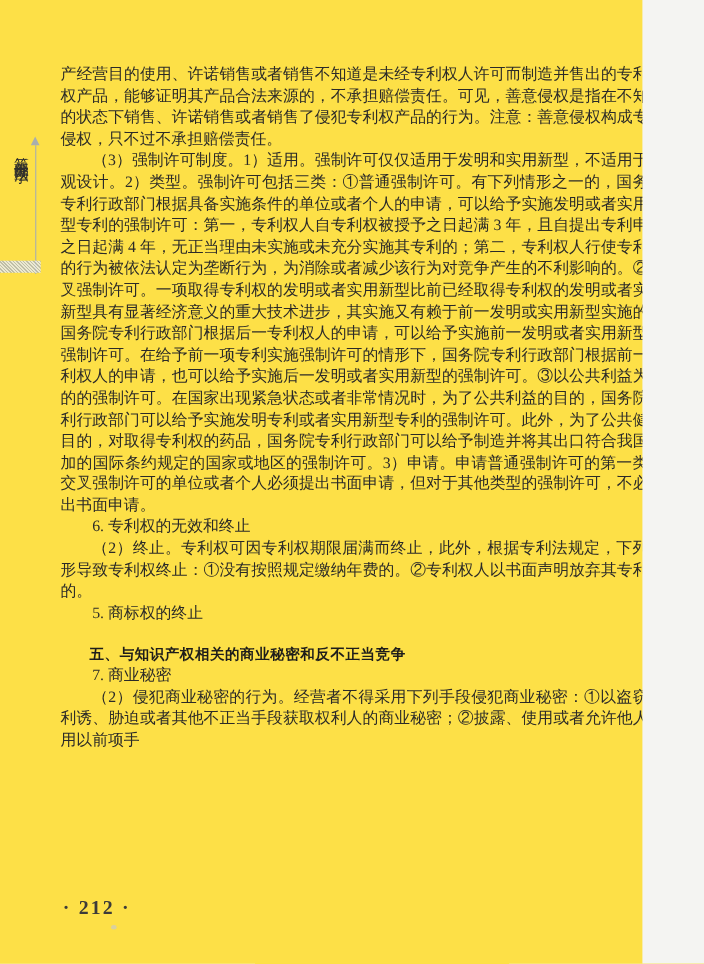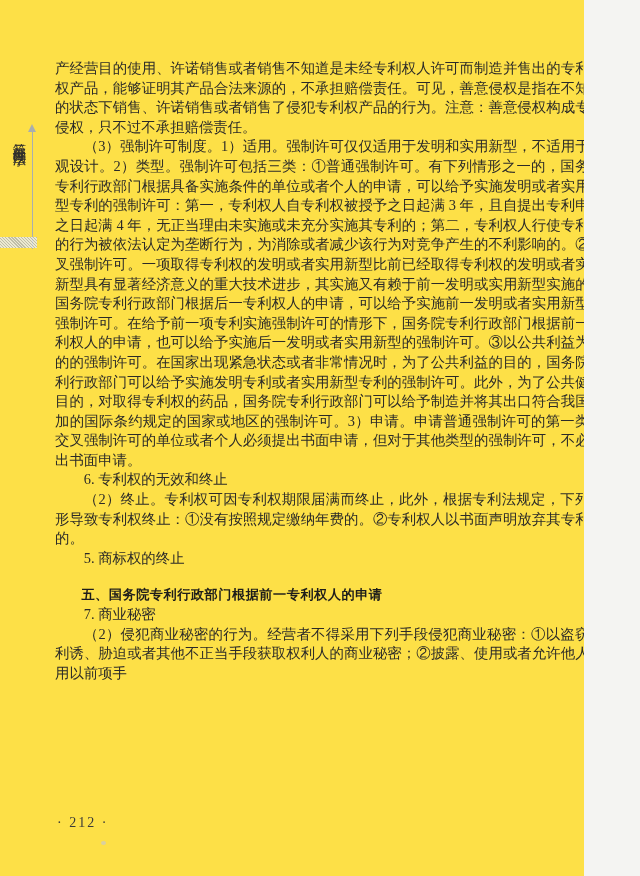--- a/index.html
+++ b/index.html
@@ -48,21 +48,21 @@
   .content p { margin:0; text-indent:2em; }
   .content p.cont { text-indent:0; }
   .content p.heading {
     font-family:"Liberation Sans","DejaVu Sans",sans-serif;
     font-weight:bold; font-size:13.2px; color:#1e1d1b;
     margin-top:17px; letter-spacing:0.5px;
   }
   
   .footer {
     position:absolute; left:57px; top:815px;
-    font-size:14px; letter-spacing:2px; color:#3c3b39;
+    font-size:18px; letter-spacing:2px; color:#3c3b39;font-weight:bold;
   }
   .speck {
     position:absolute; left:101px; top:841px; width:5px; height:4px;
     background:#c9c9c6; border-radius:50%; opacity:.7;
   }
 </style>
 </head>
 <body>
 
 <div class="page">
@@ -75,21 +75,21 @@
     </div>
     <span class="side-band"></span>
   </div>
 
   <div class="content">
     <p class="cont">产经营目的使用、许诺销售或者销售不知道是未经专利权人许可而制造并售出的专利侵权产品，能够证明其产品合法来源的，不承担赔偿责任。可见，善意侵权是指在不知情的状态下销售、许诺销售或者销售了侵犯专利权产品的行为。注意：善意侵权构成专利侵权，只不过不承担赔偿责任。</p>
     <p>（3）强制许可制度。1）适用。强制许可仅仅适用于发明和实用新型，不适用于外观设计。2）类型。强制许可包括三类：①普通强制许可。有下列情形之一的，国务院专利行政部门根据具备实施条件的单位或者个人的申请，可以给予实施发明或者实用新型专利的强制许可：第一，专利权人自专利权被授予之日起满 3 年，且自提出专利申请之日起满 4 年，无正当理由未实施或未充分实施其专利的；第二，专利权人行使专利权的行为被依法认定为垄断行为，为消除或者减少该行为对竞争产生的不利影响的。②交叉强制许可。一项取得专利权的发明或者实用新型比前已经取得专利权的发明或者实用新型具有显著经济意义的重大技术进步，其实施又有赖于前一发明或实用新型实施的，国务院专利行政部门根据后一专利权人的申请，可以给予实施前一发明或者实用新型的强制许可。在给予前一项专利实施强制许可的情形下，国务院专利行政部门根据前一专利权人的申请，也可以给予实施后一发明或者实用新型的强制许可。③以公共利益为目的的强制许可。在国家出现紧急状态或者非常情况时，为了公共利益的目的，国务院专利行政部门可以给予实施发明专利或者实用新型专利的强制许可。此外，为了公共健康目的，对取得专利权的药品，国务院专利行政部门可以给予制造并将其出口符合我国参加的国际条约规定的国家或地区的强制许可。3）申请。申请普通强制许可的第一类和交叉强制许可的单位或者个人必须提出书面申请，但对于其他类型的强制许可，不必提出书面申请。</p>
     <p>6. 专利权的无效和终止</p>
     <p>（2）终止。专利权可因专利权期限届满而终止，此外，根据专利法规定，下列情形导致专利权终止：①没有按照规定缴纳年费的。②专利权人以书面声明放弃其专利权的。</p>
     <p>5. 商标权的终止</p>
-    <p class="heading">五、国务院专利行政部门根据前一专利权人的申请</p>
+    <p class="heading">五、与知识产权相关的商业秘密和反不正当竞争</p>
     <p>7. 商业秘密</p>
     <p>（2）侵犯商业秘密的行为。经营者不得采用下列手段侵犯商业秘密：①以盗窃、利诱、胁迫或者其他不正当手段获取权利人的商业秘密；②披露、使用或者允许他人使用以前项手</p>
   </div>
 
   <div class="footer">· 212 ·</div>
 
   <span class="speck"></span>
 
 </div>
 

